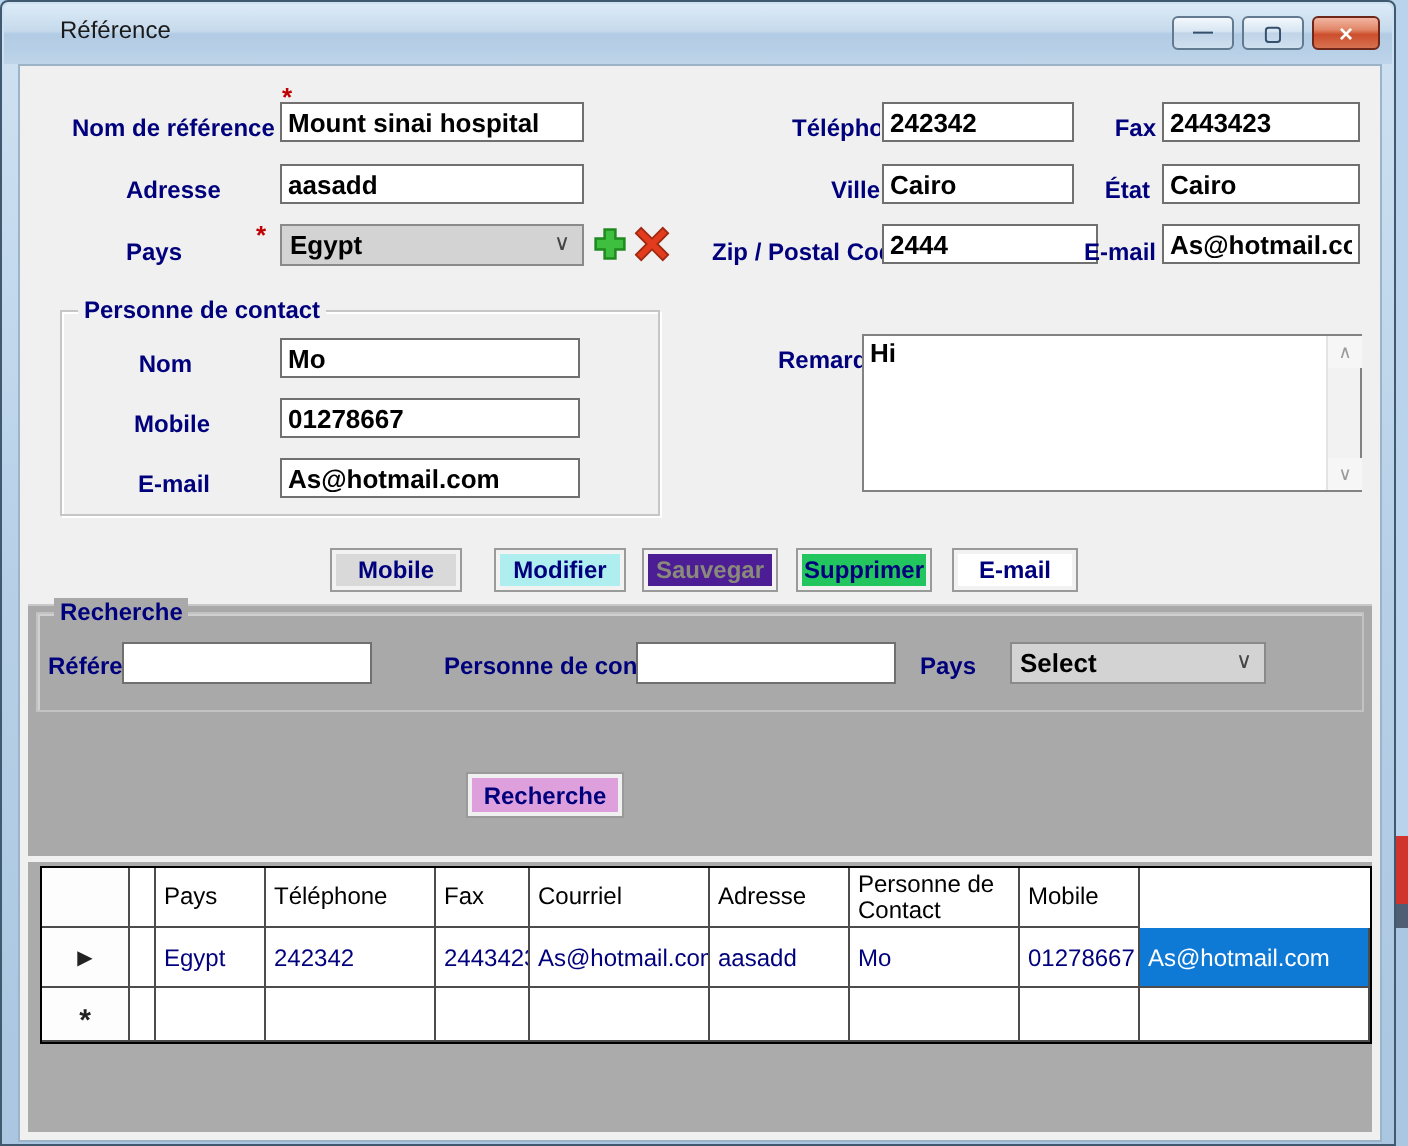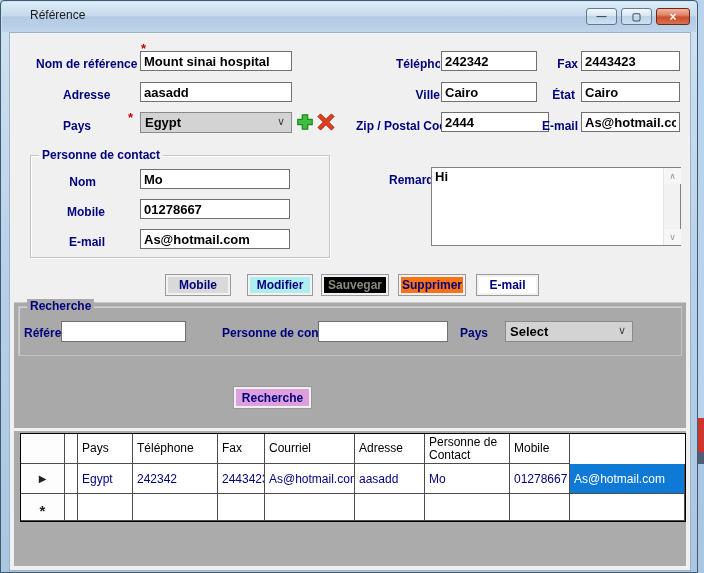--- a/index.html
+++ b/index.html
@@ -59,22 +59,22 @@
   .vs-arrow { position:absolute; left:0; width:17px; height:16px; display:flex; align-items:center; justify-content:center;
               font-size:9px; color:#9a9a9a; background:#f6f6f6; cursor:pointer; }
   .vs-down { bottom:0; }
 
   
   .abtn { position:absolute; top:274px; height:22px; border:1px solid #9a9a9a;
           box-shadow:inset 0 0 0 2px #f2f2f2; display:flex; align-items:center; justify-content:center;
           font-size:12px; font-weight:bold; color:#00007d; cursor:pointer; }
   .abtn-clair     { left:165px; width:66px; background:#d9d9d9; }
   .abtn-modifier  { left:247px; width:66px; background:#afeeee; }
-  .abtn-sauvegar  { left:321px; width:68px; background:#000000; color:#8a8a7a; }
-  .abtn-supprimer { left:398px; width:68px; background:#f97316; }
+  .abtn-sauvegar  { left:321px; width:68px; background:#4c1d95; color:#8a8a7a; }
+  .abtn-supprimer { left:398px; width:68px; background:#22c55e; }
   .abtn-email     { left:476px; width:63px; background:#ffffff; }
 
   
   .panel-search { position:absolute; left:14px; top:302px; width:672px; height:126px; background:#a9a9a9;
                   border-top:1px solid #c8c8c8; }
   .gb-search { position:absolute; left:18px; top:306px; width:664px; height:50px; border:1px solid #c2c2c2;
                box-shadow:1px 1px 0 rgba(255,255,255,.45) inset; }
   .gb-search .gb-legend { left:8px; }
   .sbtn { position:absolute; top:386px; height:23px; border:1px solid #9a9a9a; box-shadow:inset 0 0 0 2px #f0f0f0;
           display:flex; align-items:center; justify-content:center; font-size:12px; font-weight:bold;

